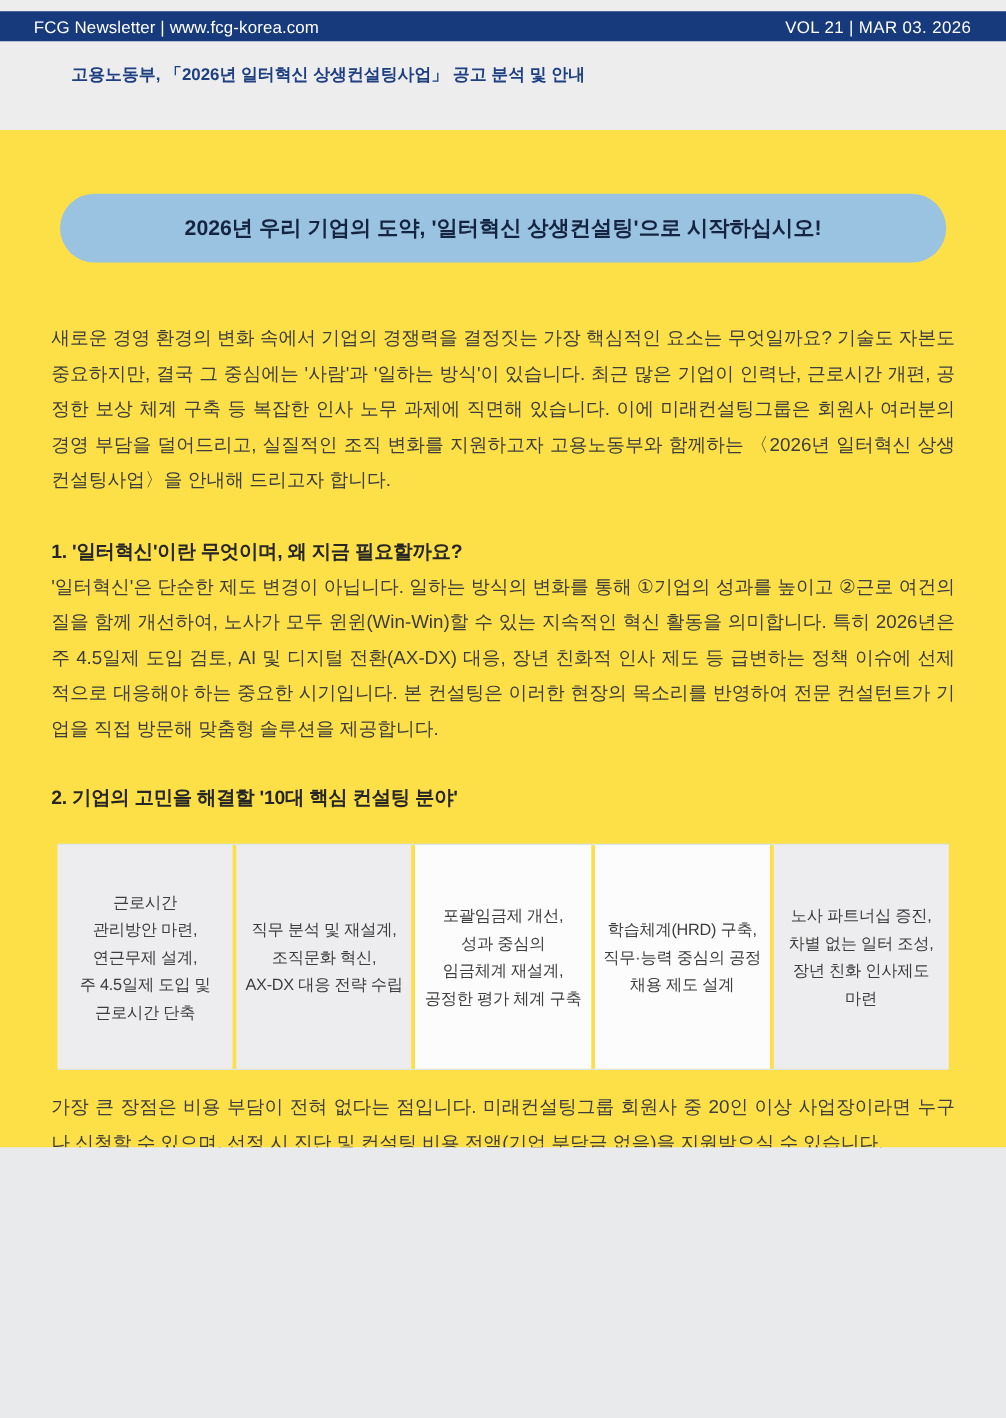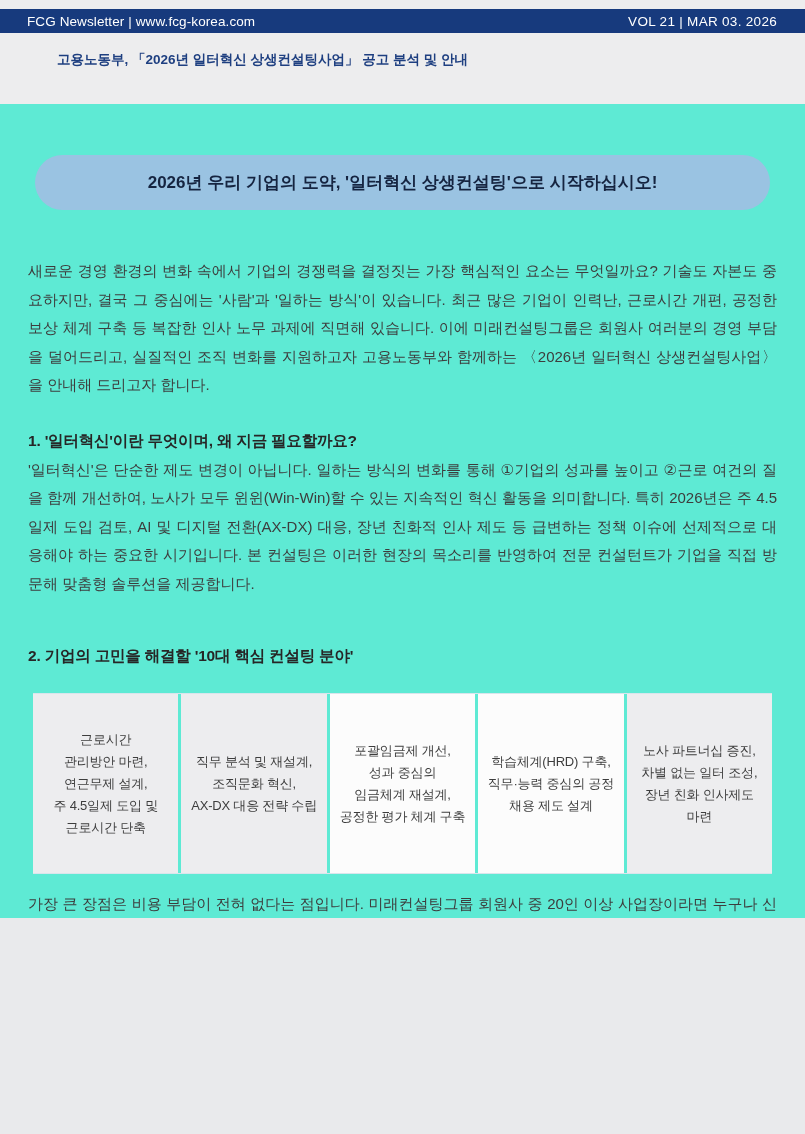--- a/index.html
+++ b/index.html
@@ -36,23 +36,23 @@
     padding: 18px 57px 0 57px;
   }
   .kicker {
     color: #1e3f80;
     font-weight: bold;
     font-size: 13.5px;
   }
 
   
   .content {
-    background: #5eead4;
+    background: #fde047;
     height: 1030px;
-    padding: 0 28px;
+    padding: 0 41px;
     position: relative;
   }
 
   
   .banner {
     margin: 0 7px;
     position: relative;
     top: 51px;
     height: 55px;
     border-radius: 28px;
@@ -79,21 +79,21 @@
   .intro { margin-top: 47px; }
 
   h2.sec-heading {
     font-size: 15.5px;
     color: #262626;
     font-weight: bold;
     letter-spacing: -0.2px;
   }
   .sec1-h { margin-top: 31px; }
   .sec1-b { margin-top: 4px; }
-  .sec2-h { margin-top: 48px; }
+  .sec2-h { margin-top: 30px; }
   .sec2-b { margin-top: 19px; }
   .sec3-h { margin-top: 35px; }
   .sec3-b { margin-top: 16px; }
 
   
   .ctable {
     margin: 26px 5px 0 5px;
     border-top: 1px solid #d9e5ec;
   }
   .trow {

